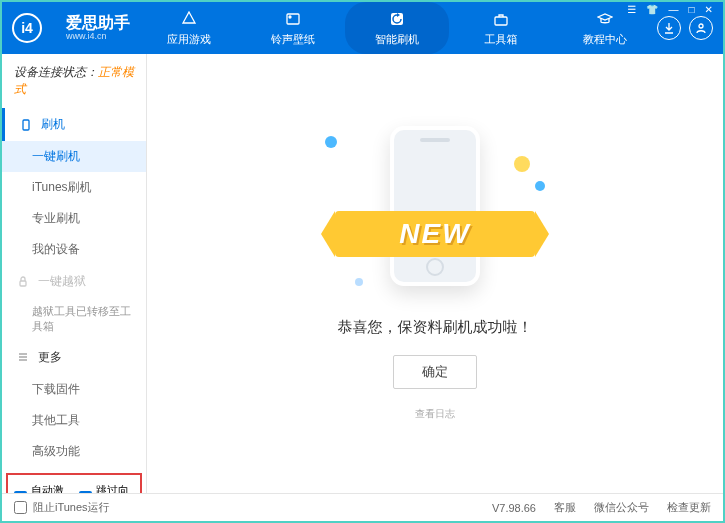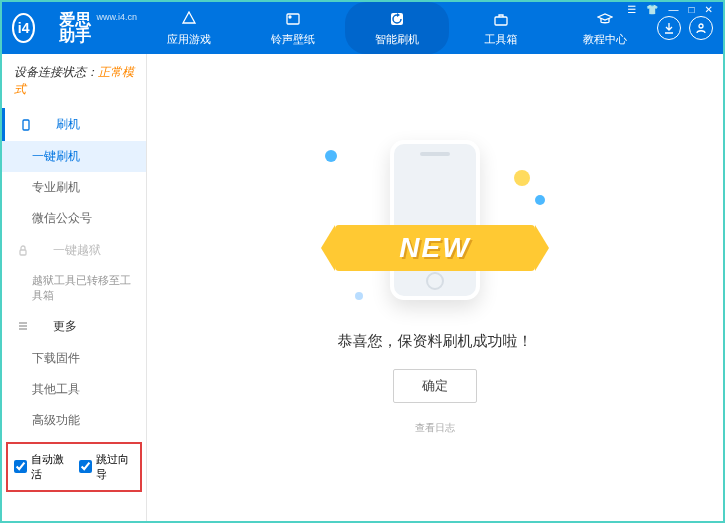--- a/index.html
+++ b/index.html
@@ -1,36 +1,36 @@
 <!DOCTYPE html>
 <html><head>
 <meta charset="utf-8">
 <style>
 * { margin: 0; padding: 0; box-sizing: border-box; font-family: "Microsoft YaHei", Arial, sans-serif; }
 body { background: #fff; }
 .app { width: 725px; height: 523px; border: 2px solid #4fd1c5; display: flex; flex-direction: column; }
 .title-bar { background: #0074e0; height: 52px; display: flex; align-items: center; padding: 0 10px; color: #fff; }
 .logo-section { display: flex; align-items: center; gap: 24px; width: 125px; }
 .logo-circle { width: 30px; height: 30px; border: 2px solid #fff; border-radius: 50%; display: flex; align-items: center; justify-content: center; font-weight: bold; font-size: 14px; }
-.logo-text { display: flex; }
+.logo-text { display: flex; flex-direction: column; }
 .logo-main { font-size: 16px; font-weight: 600; line-height: 1; }
 .logo-sub { font-size: 9px; opacity: 0.8; }
 .nav { display: flex; flex: 1; height: 100%; }
 .nav-item { flex: 1; display: flex; flex-direction: column; align-items: center; justify-content: center; gap: 4px; font-size: 11px; cursor: pointer; }
 .nav-item.active { background: #0066cc; border-radius: 21px; }
 .nav-icon { width: 18px; height: 18px; display: flex; align-items: center; justify-content: center; }
 .title-right { display: flex; align-items: center; gap: 8px; }
 .win-controls { position: absolute; top: 4px; right: 10px; display: flex; gap: 6px; font-size: 10px; color: #fff; }
 .win-btn { cursor: pointer; padding: 0 2px; }
 .circle-btn { width: 24px; height: 24px; border: 1.5px solid #fff; border-radius: 50%; display: flex; align-items: center; justify-content: center; cursor: pointer; font-size: 12px; }
 .body { flex: 1; display: flex; overflow: hidden; }
 .sidebar { width: 145px; border-right: 1px solid #e5e5e5; display: flex; flex-direction: column; font-size: 12px; background: #fff; }
 .status-row { padding: 10px 12px; font-size: 12px; color: #333; font-style: italic; }
 .status-val { color: #ff8800; }
-.side-header { display: flex; align-items: center; gap: 23px; padding: 8px 14px; color: #333; }
+.side-header { display: flex; align-items: center; gap: 8px; padding: 8px 14px; color: #333; }
 .side-header.flash { border-left: 3px solid #0074e0; color: #0074e0; }
 .side-sub { padding: 7px 16px 7px 30px; color: #666; cursor: pointer; }
 .side-sub.active { background: #e6f2ff; color: #0074e0; }
 .side-sub.jailbreak-note { font-size: 11px; color: #999; line-height: 1.4; padding: 6px 8px 6px 30px; }
 .side-icon { width: 14px; height: 14px; display: inline-flex; align-items: center; justify-content: center; color: #999; }
 .highlight-box { border: 2px solid #e04040; margin: 6px 4px 4px 4px; padding: 8px 6px; display: flex; gap: 10px; font-size: 11px; }
 .chk { display: flex; align-items: center; gap: 4px; }
 .chk input { accent-color: #0074e0; }
 .main { flex: 1; display: flex; flex-direction: column; align-items: center; justify-content: center; position: relative; }
 .illustration { width: 220px; height: 170px; position: relative; }
@@ -146,22 +146,23 @@
 
       <div class="side-header flash">
         <span class="side-icon" style="color:#0074e0">
           <svg width="12" height="12" viewBox="0 0 12 12" fill="none" stroke="currentColor" stroke-width="1.3">
               <rect x="3" y="1" width="6" height="10" rx="1"></rect>
             </svg>
         </span>
         <span>刷机</span>
       </div>
       <div class="side-sub active">一键刷机</div>
+      <div class="side-sub">iTunes刷机</div>
       <div class="side-sub">专业刷机</div>
-      <div class="side-sub">微信公众号</div>
+      <div class="side-sub">我的设备</div>
 
       <div class="side-header" style="color:#bbb">
         <span class="side-icon lock-icon">
           <svg width="12" height="12" viewBox="0 0 12 12" fill="none" stroke="currentColor" stroke-width="1.3">
               <rect x="3" y="5" width="6" height="5" rx="1"></rect>
               <path d="M4 5 V3 a2 2 0 0 1 4 0 v2"></path>
             </svg>
         </span>
         <span>一键越狱</span>
       </div>
@@ -204,13 +205,25 @@
         <div class="ribbon">
           <span class="ribbon-text">NEW</span>
         </div>
       </div>
       <div class="success-text">恭喜您，保资料刷机成功啦！</div>
       <button class="confirm-btn">确定</button>
       <div class="log-link">查看日志</div>
     </div>
   </div>
 
+  <div class="footer">
+    <label class="footer-left">
+      <input type="checkbox" style="">
+      <span>阻止iTunes运行</span>
+    </label>
+    <div class="footer-right">
+      <span>V7.98.66</span>
+      <span class="footer-link">客服</span>
+      <span class="footer-link">微信公众号</span>
+      <span class="footer-link">检查更新</span>
+    </div>
+  </div>
 </div>
 
 </body></html>

